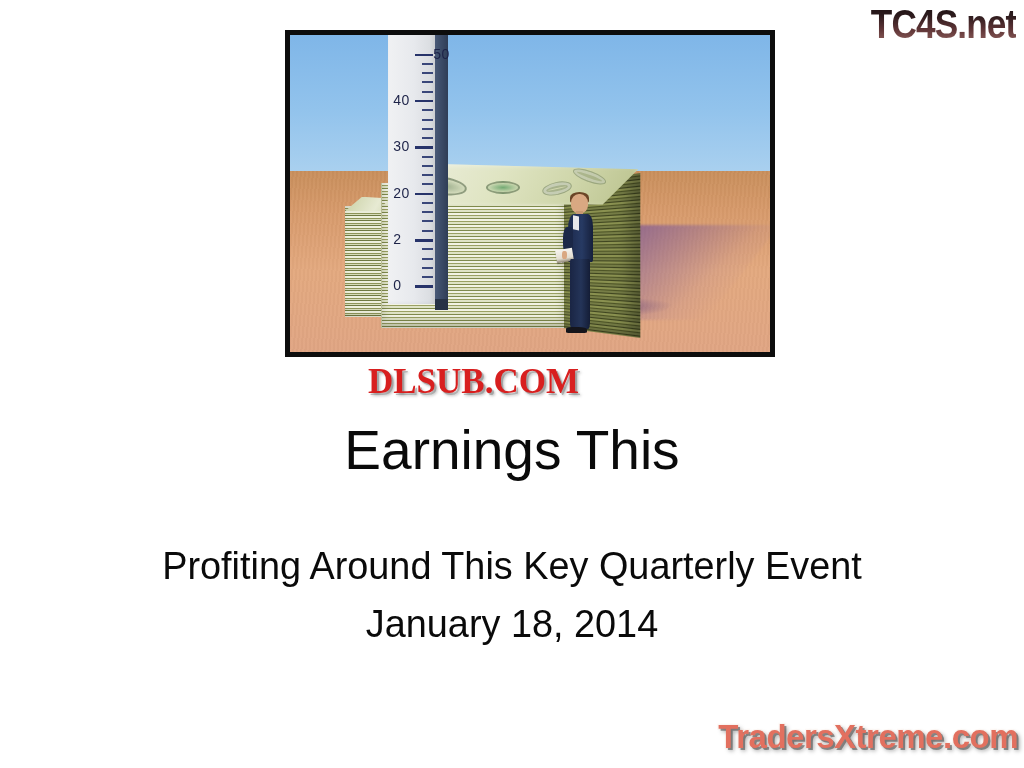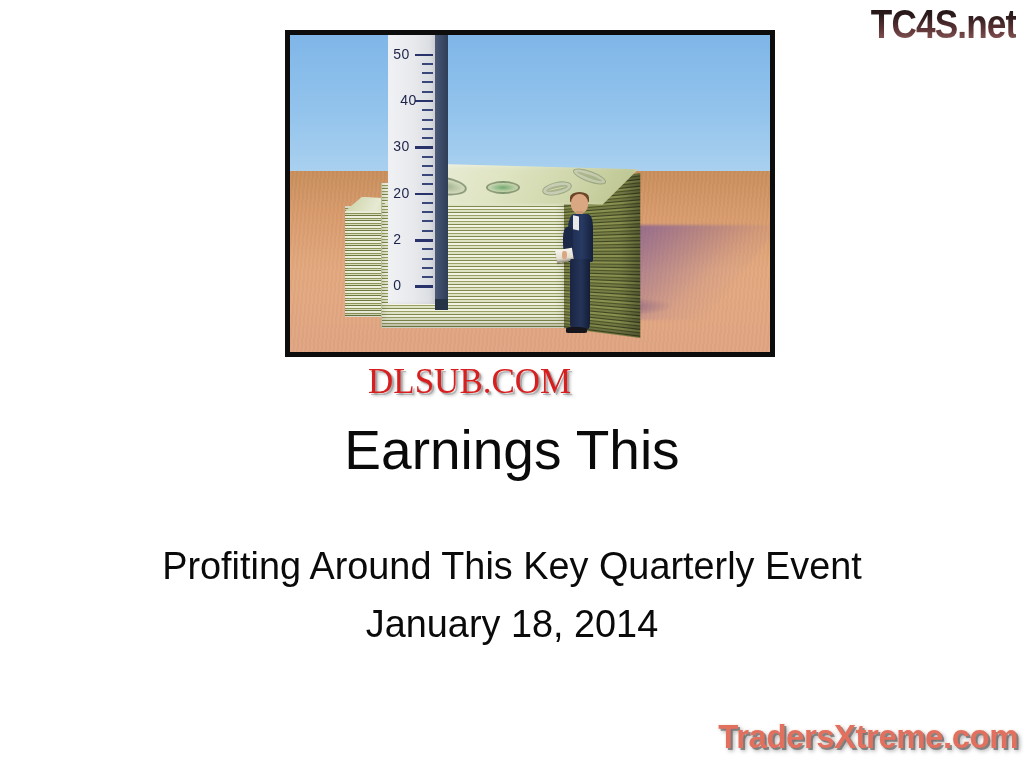--- a/index.html
+++ b/index.html
@@ -339,21 +339,21 @@
     background: #15151b;
     border-radius: 30% 40% 20% 20%;
   }
 
   
   .wm-dlsub {
     position: absolute;
     left: 368px;
     top: 363px;
     font-family: "Liberation Serif", serif;
-    font-weight: normal;
+    font-weight: bold;
     font-size: 35px;
     line-height: 38px;
     letter-spacing: 0px;
     color: #d81f1f;
     -webkit-text-stroke: 2.5px #ffffff;
     paint-order: stroke fill;
     text-shadow:
       2px 2px 0 rgba(120,120,120,0.45),
       3px 3px 3px rgba(0,0,0,0.25);
     white-space: nowrap;
@@ -467,22 +467,22 @@
           <div class="tick minor" style="top: 69.2%;"></div>
           <div class="tick minor" style="top: 72.6%;"></div>
           <div class="tick major" style="top: 76%;"></div>
           <div class="tick minor" style="top: 79.4%;"></div>
           <div class="tick minor" style="top: 82.8%;"></div>
           <div class="tick minor" style="top: 86.2%;"></div>
           <div class="tick minor" style="top: 89.6%;"></div>
           <div class="tick major" style="top: 93%;"></div>
         </div>
       <div class="r-labels">
-          <div class="rnum" style="top: 8%;">50</div>
-          <div class="rnum" style="top: 25%; margin-left: 7px;">40</div>
+          <div class="rnum" style="top: 8%; margin-left: 40px;">50</div>
+          <div class="rnum" style="top: 25%;">40</div>
           <div class="rnum" style="top: 42%;">30</div>
           <div class="rnum" style="top: 59%;">20</div>
           <div class="rnum" style="top: 76%;">2</div>
           <div class="rnum" style="top: 93%;">0</div>
         </div>
     </div>
 
     <div class="man">
       <div class="hair"></div>
       <div class="head"></div>

